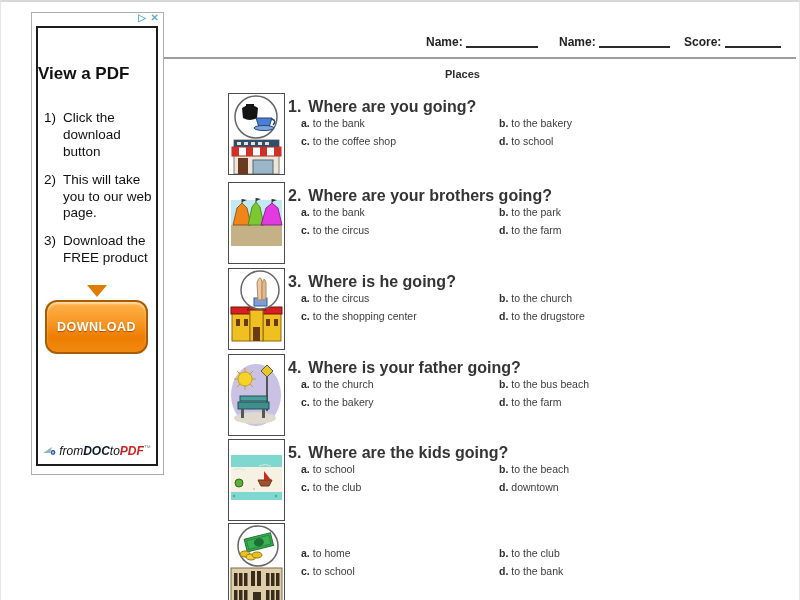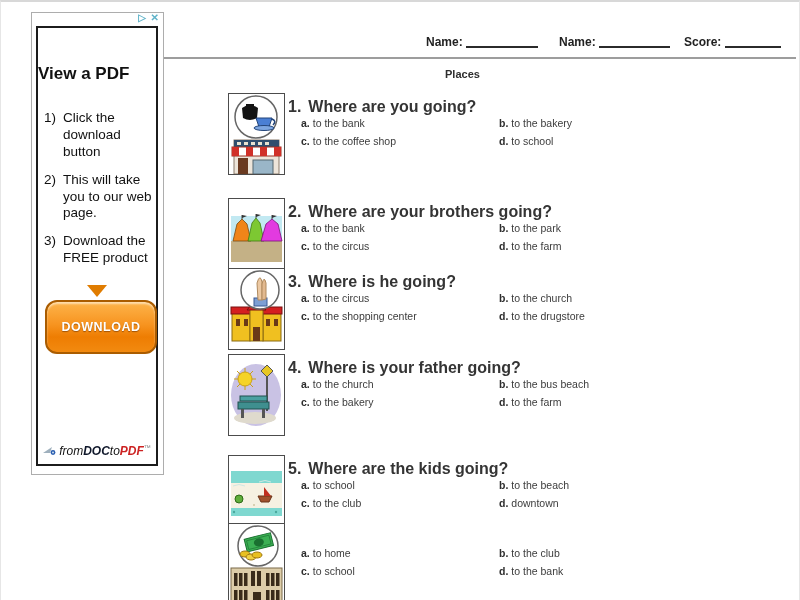--- a/index.html
+++ b/index.html
@@ -15,21 +15,21 @@
   .ad-inner { position:absolute; left:4px; top:13px; width:122px; height:440px;
               border:2px solid #1c1c1c; background:#fff; }
   .ad-title { margin:36px 0 0 0; font-size:17px; font-weight:bold; color:#111; }
   .ad-steps { margin:26px 4px 0 6px; }
   .ad-step { display:flex; margin-bottom:11px; font-size:13.5px; line-height:1.25; color:#111; }
   .ad-step .n { width:19px; flex:0 0 19px; }
   .ad-step .t { flex:1; }
   .dl-triangle { position:absolute; top:257px; left:50%; margin-left:-10px; width:0; height:0;
                  border-left:10px solid transparent; border-right:10px solid transparent;
                  border-top:12px solid #e07c00; }
-  .dl-button { position:absolute; top:272px; left:7px; width:112px; height:54px;
+  .dl-button { position:absolute; top:272px; left:7px; width:103px; height:54px;
                background:linear-gradient(180deg,#fdb44b 0%,#f79420 45%,#ee7d02 70%,#f28a10 100%);
                border:2px solid #aa5c00; border-radius:12px; color:#fff; font-weight:bold;
                font-size:12.5px; letter-spacing:0.5px; text-align:center; line-height:50px;
                text-shadow:0 1px 1px rgba(90,40,0,.55); box-shadow:inset 0 2px 2px rgba(255,255,255,.55);
                cursor:pointer; }
   .ad-logo { position:absolute; bottom:6px; left:0; width:100%; text-align:center;
              font-style:italic; font-size:12px; color:#111; white-space:nowrap; }
   .ad-logo svg { vertical-align:-1px; margin-right:1px; }
   .logo-doc { color:#0f172a; font-weight:bold; }
   .logo-pdf { color:#cc2222; font-weight:bold; }
@@ -132,21 +132,21 @@
         <path d="M43,25 q5,2 1,6" fill="none" stroke="#23457a" stroke-width="1.5"></path>
       </svg>
     </div>
     <div class="q-title"><span class="qn">1.</span><span>Where are you going?</span></div>
     <div class="opt a"><b>a.</b><span>to the bank</span></div>
     <div class="opt b"><b>b.</b><span>to the bakery</span></div>
     <div class="opt c"><b>c.</b><span>to the coffee shop</span></div>
     <div class="opt d"><b>d.</b><span>to school</span></div>
   </div>
 
-  <div class="q-row" style="top:196px;">
+  <div class="q-row" style="top:180px;">
     <div class="q-img">
       <svg width="55" height="80" viewBox="0 0 55 80">
         <rect x="2" y="17" width="51" height="25" fill="#c2e9f2"></rect>
         <rect x="2" y="42" width="51" height="21" fill="#c4b186"></rect>
         <polygon points="4,42 8,25 13,20 18,25 22,42" fill="#f08519" stroke="#7a4a10" stroke-width="0.8"></polygon>
         <line x1="13" y1="20" x2="13" y2="16" stroke="#444"></line>
           <polygon points="13,16 18,17 13,19" fill="#333"></polygon>
         <polygon points="19,42 23,24 27,19 31,24 35,42" fill="#7dc832" stroke="#3f7a10" stroke-width="0.8"></polygon>
         <line x1="27" y1="19" x2="27" y2="15" stroke="#444"></line>
           <polygon points="27,15 32,16 27,18" fill="#333"></polygon>
@@ -210,21 +210,21 @@
           <rect x="33" y="54" width="3" height="9" fill="#555"></rect>
       </svg>
     </div>
     <div class="q-title"><span class="qn">4.</span><span>Where is your father going?</span></div>
     <div class="opt a"><b>a.</b><span>to the church</span></div>
     <div class="opt b"><b>b.</b><span>to the bus beach</span></div>
     <div class="opt c"><b>c.</b><span>to the bakery</span></div>
     <div class="opt d"><b>d.</b><span>to the farm</span></div>
   </div>
 
-  <div class="q-row" style="top:437px;margin-top:16px;">
+  <div class="q-row" style="top:437px;">
     <div class="q-img">
       <svg width="55" height="80" viewBox="0 0 55 80">
         <rect x="2" y="15" width="51" height="12" fill="#7fd8d0"></rect>
         <rect x="2" y="27" width="51" height="25" fill="#f6f1e2"></rect>
         <rect x="2" y="52" width="51" height="8" fill="#7fd8d0"></rect>
         <path d="M4,30 q6,-3 12,0" fill="none" stroke="#cfe8e2"></path>
         <path d="M30,26 q6,-3 12,0" fill="none" stroke="#cfe8e2"></path>
         <polygon points="29,40 43,40 40,46 32,46" fill="#a0522d" stroke="#6a3418"></polygon>
         <polygon points="35,31 35,40 42,40" fill="#c03020"></polygon>
         <circle cx="10" cy="43" r="4" fill="#5fae3a" stroke="#2f6a18"></circle>

